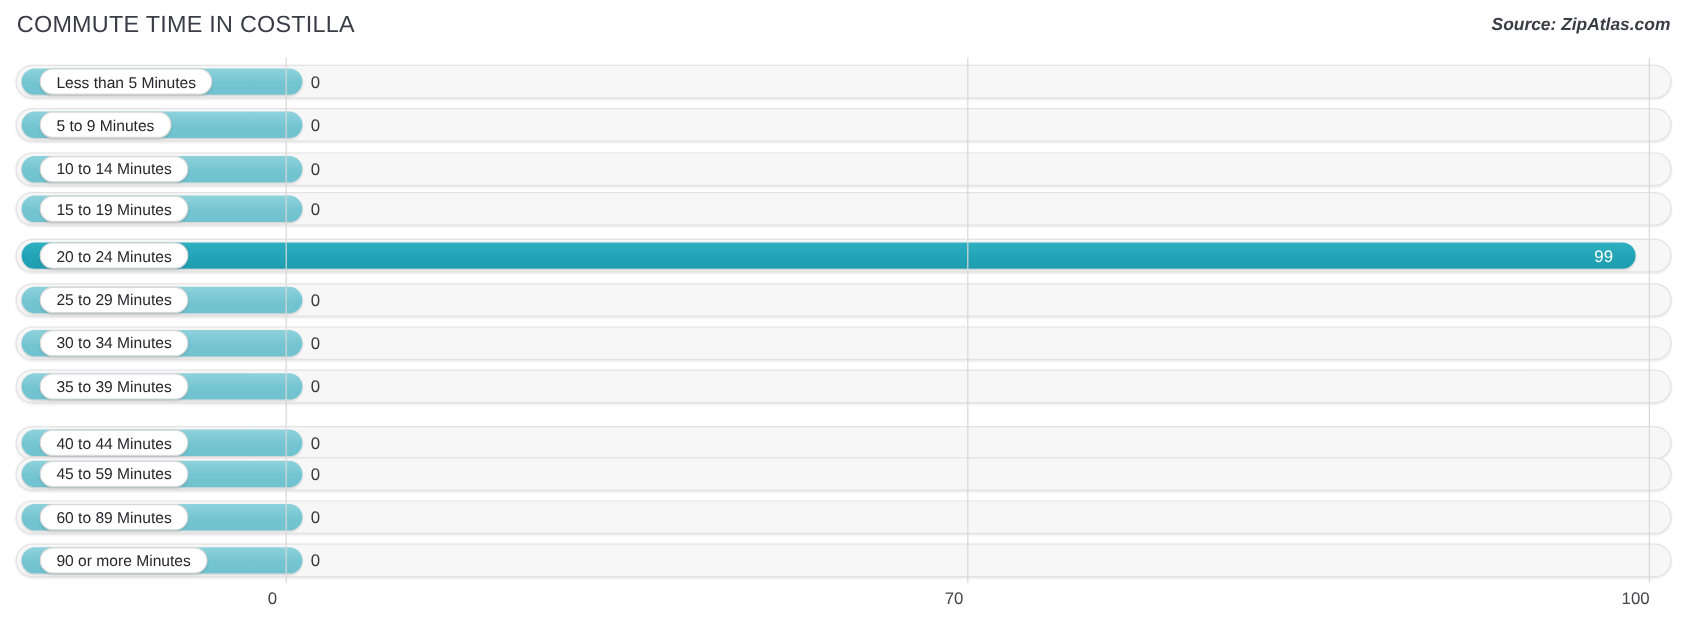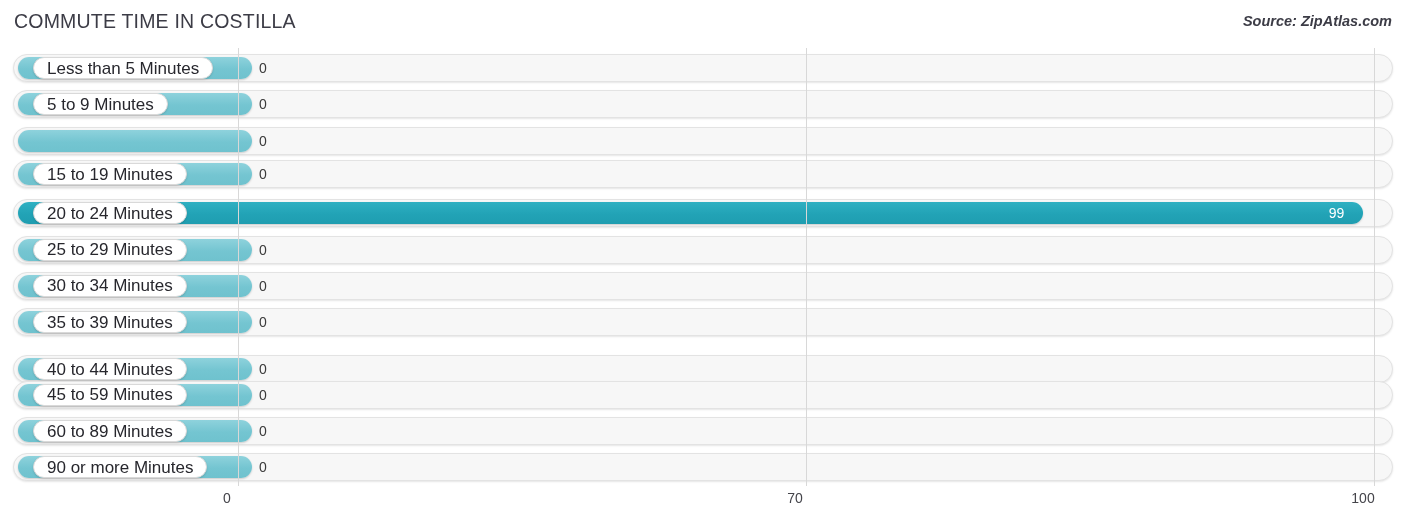--- a/index.html
+++ b/index.html
@@ -109,21 +109,21 @@
     border: 1px solid #d9d9d9;
     border-radius: 11px;
     box-sizing: border-box;
     display: flex;
     align-items: center;
     padding: 0 13px;
     box-shadow: 0 1px 2px rgba(0,0,0,0.13);
     white-space: nowrap;
   }
   .label-pill .cat-text {
-    font-size: 17px;
+    font-size: 13px;
     color: #27272d;
     line-height: 1;
   }
   
   .value-out {
     position: absolute;
     top: 10px;
     font-size: 14px;
     color: #3a3a3a;
     line-height: 1;
@@ -178,20 +178,23 @@
         <div class="track"></div>
         <div class="bar light" style="width: 234px;"></div>
         <div class="label-pill">
           <span class="cat-text">5 to 9 Minutes</span>
         </div>
         <div class="value-out" style="left: 259px;">0</div>
       </div>
       <div class="row" style="top: 75.6px;">
         <div class="track"></div>
         <div class="bar light" style="width: 234px;"></div>
+        <div class="label-pill">
+          <span class="cat-text">10 to 14 Minutes</span>
+        </div>
         <div class="value-out" style="left: 259px;">0</div>
       </div>
       <div class="row" style="top: 109px;">
         <div class="track"></div>
         <div class="bar light" style="width: 234px;"></div>
         <div class="label-pill">
           <span class="cat-text">15 to 19 Minutes</span>
         </div>
         <div class="value-out" style="left: 259px;">0</div>
       </div>

